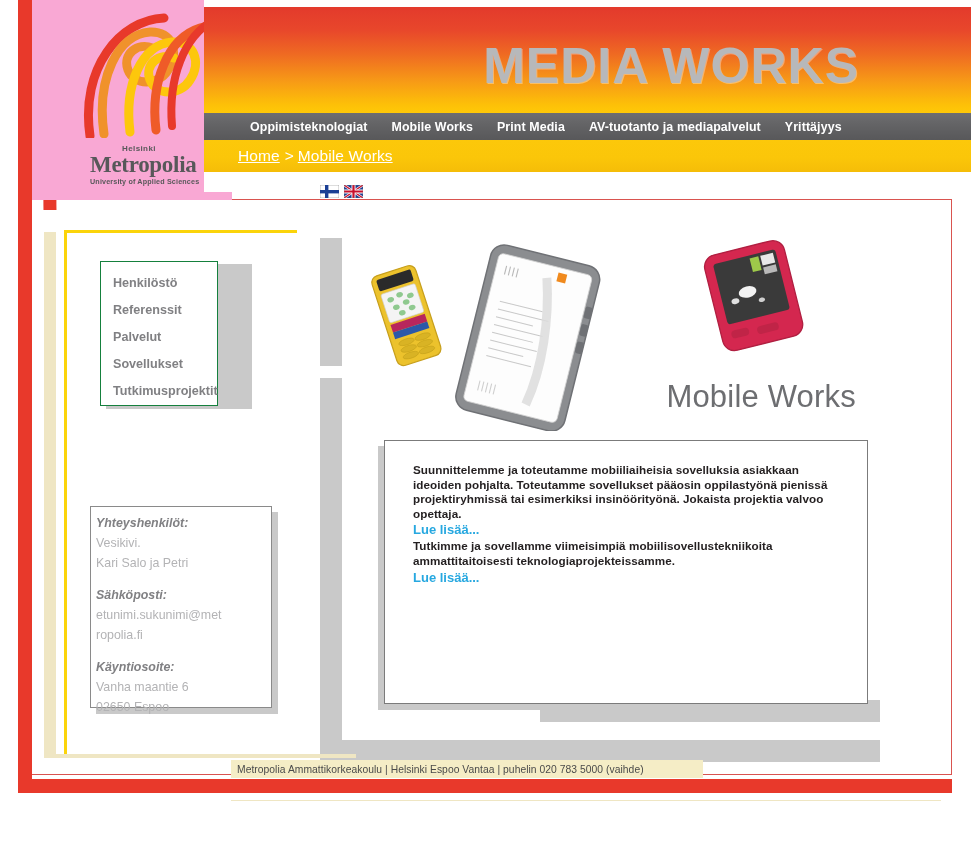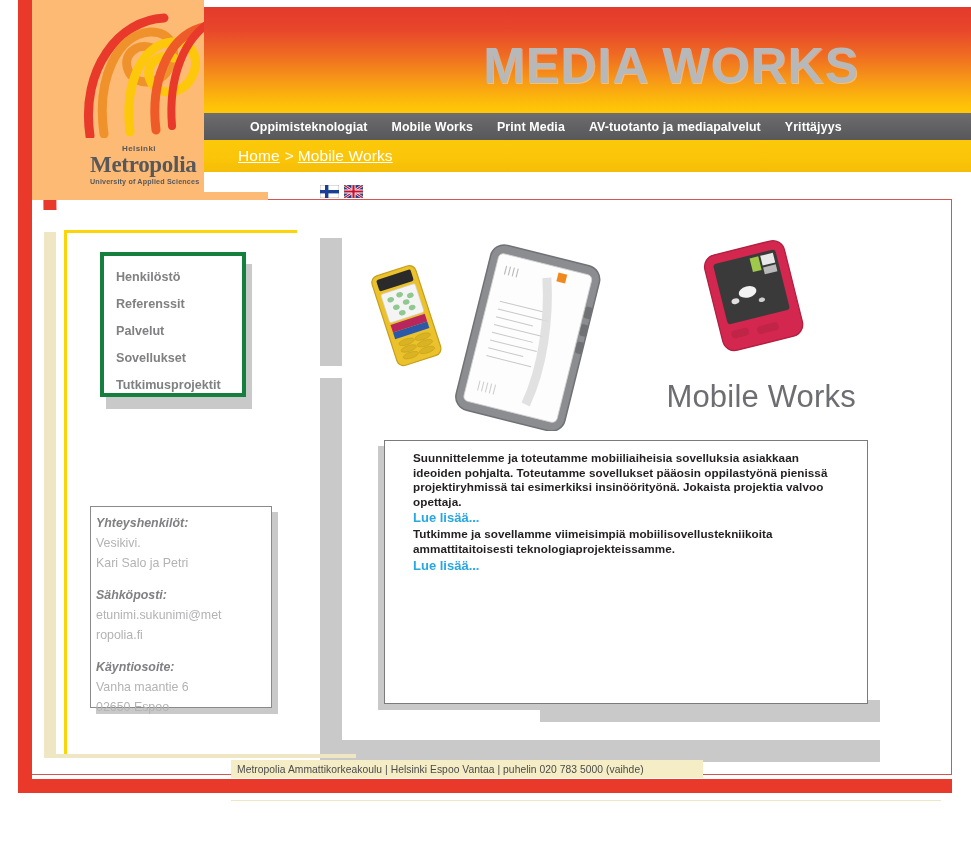--- a/index.html
+++ b/index.html
@@ -6,21 +6,21 @@
   body{width:971px;height:851px;position:relative;overflow:hidden;
        font-family:"Liberation Sans", sans-serif;}
 
   
   #left-red-bar{position:absolute;left:18px;top:0;width:14px;height:790px;
     background:linear-gradient(to right,#e8392b,#e8392b);z-index:4;}
   #left-red-curve{position:absolute;left:18px;top:0;width:160px;height:210px;z-index:5;}
 
   
   #logo-area{position:absolute;left:32px;top:0;width:200px;height:200px;
-    background:#fdba74;z-index:6;padding-left:36px;}
+    background:#f9a8d4;z-index:6;}
   #logo-swirl{position:absolute;left:40px;top:8px;width:160px;height:130px;z-index:7;}
   #logo-wordmark{position:absolute;left:58px;top:144px;width:140px;z-index:8;text-align:left;}
   #logo-helsinki{font-size:8px;color:#58585a;letter-spacing:.4px;font-weight:bold;
     margin-left:32px;line-height:9px;}
   #logo-metropolia{font-size:23px;color:#58585a;font-weight:bold;line-height:24px;
     font-family:"Liberation Serif",serif;letter-spacing:-.3px;}
   #logo-uas{font-size:7.2px;color:#58585a;letter-spacing:.15px;line-height:9px;font-weight:bold;}
 
   
   #beige-panel{position:absolute;left:186px;top:14px;width:766px;height:178px;
@@ -76,22 +76,22 @@
   #grey-vert-2{position:absolute;left:320px;top:378px;width:22px;height:372px;
     background:#c9c9c9;z-index:6;}
   #grey-horiz{position:absolute;left:320px;top:740px;width:560px;height:22px;
     background:#c9c9c9;z-index:6;}
   #grey-horiz-2{position:absolute;left:540px;top:700px;width:340px;height:22px;
     background:#c9c9c9;z-index:6;}
 
   
   #menu-shadow{position:absolute;left:106px;top:264px;width:146px;height:145px;
     background:#c9c9c9;z-index:8;}
-  #menu-box{position:absolute;left:100px;top:252px;width:146px;height:145px;
-    background:#ffffff;border:4px solid #15803d;z-index:9;box-sizing:border-box;
+  #menu-box{position:absolute;left:100px;top:261px;width:118px;height:145px;
+    background:#ffffff;border:1px solid #15803d;z-index:9;box-sizing:border-box;
     padding:8px 0 0 12px;}
   #menu-box .mi{font-size:12.6px;font-weight:bold;color:#808083;line-height:27px;
     white-space:nowrap;}
 
   
   #contact-shadow{position:absolute;left:96px;top:512px;width:182px;height:202px;
     background:#c9c9c9;z-index:8;}
   #contact-box{position:absolute;left:90px;top:506px;width:182px;height:202px;
     background:#ffffff;border:1px solid #8a8a8a;z-index:9;box-sizing:border-box;
     padding:6px 0 0 5px;}
@@ -103,21 +103,21 @@
   #hero{position:absolute;left:342px;top:236px;width:538px;height:195px;z-index:9;
     background:#ffffff;}
   #hero-title{position:absolute;right:24px;bottom:16px;font-size:31px;color:#6d6e71;
     font-family:"Liberation Sans",sans-serif;letter-spacing:.2px;}
 
   
   #panel-shadow{position:absolute;left:378px;top:446px;width:484px;height:264px;
     background:#c9c9c9;z-index:8;}
   #panel-box{position:absolute;left:384px;top:440px;width:484px;height:264px;
     background:#ffffff;border:1px solid #7b7b7b;z-index:9;box-sizing:border-box;
-    padding:10px 24px 0 28px;}
+    padding:22px 24px 0 28px;}
   #panel-box p{margin:0;font-size:11.7px;font-weight:bold;color:#231f20;
     line-height:14.6px;letter-spacing:.05px;}
   #panel-box .link{font-size:13px;font-weight:bold;color:#27a8e0;line-height:18px;
     text-decoration:none;display:block;}
   #panel-box .plain{font-size:11.7px;font-weight:normal;color:#231f20;line-height:15px;}
 
   
   #footer-bar{position:absolute;left:231px;top:760px;width:472px;height:18px;
     background:#f5edc6;z-index:11;display:flex;align-items:center;}
   #footer-text{font-size:10.3px;color:#4a4a4a;padding-left:6px;white-space:nowrap;

